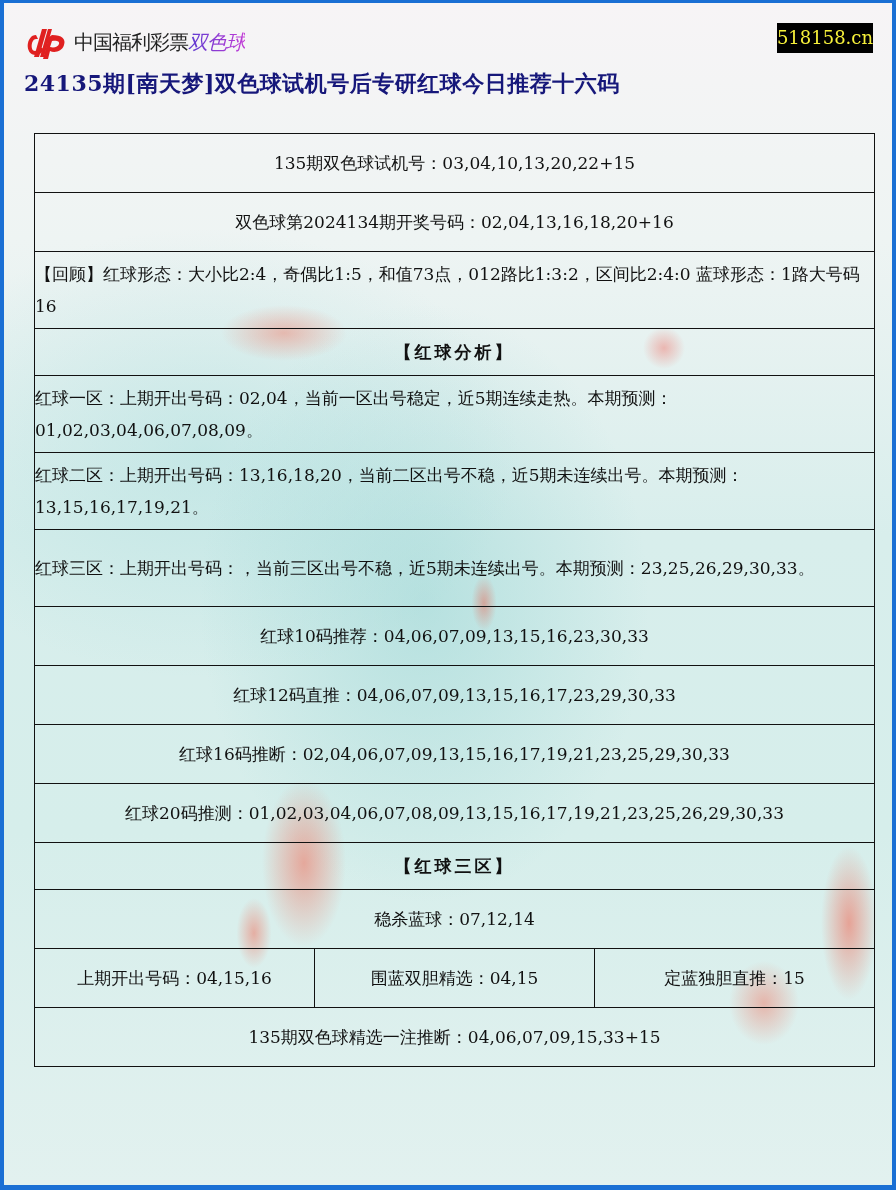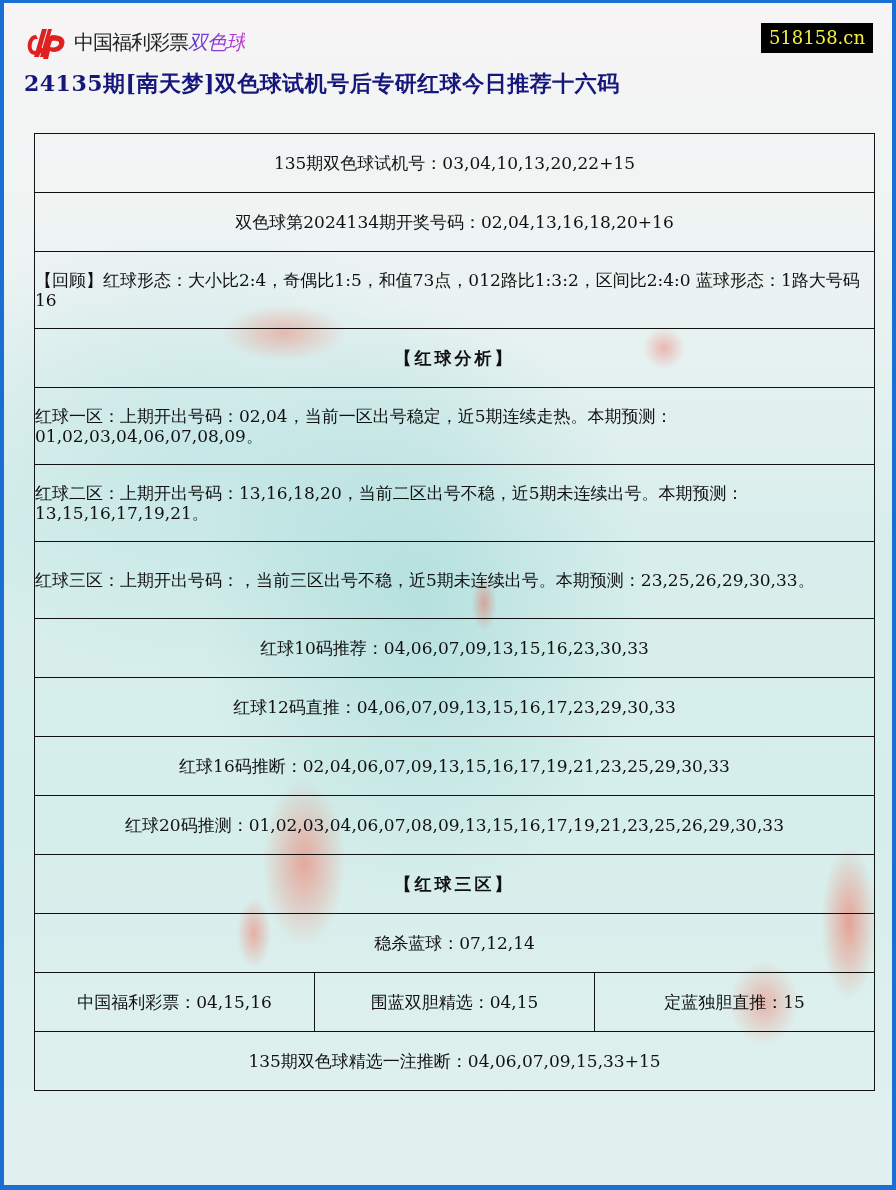--- a/index.html
+++ b/index.html
@@ -42,43 +42,43 @@
   .logo-text .cn { color: #222; }
   .logo-text .ssq {
     background: linear-gradient(90deg, #5a3ad0, #c23bd6);
     -webkit-background-clip: text; background-clip: text; color: transparent;
     font-style: italic;
   }
   .site-badge {
     position: absolute; right: 19px; top: 20px;
     background: #000; color: #f6f03a;
     font-family: "DejaVu Serif", "Liberation Serif", serif;
-    font-size: 18px; padding: 2px 8px; line-height: 26px;
+    font-size: 18px; padding: 2px 0; line-height: 26px;
     height: 30px;
   }
   .title {
     position: absolute; left: 20px; top: 66px; width: 856px;
     font-family: "DejaVu Serif", "Liberation Serif", serif;
     font-size: 22px; color: #16177a; letter-spacing: 0.5px;
     white-space: nowrap;
   }
   table.data {
     position: absolute; left: 30px; top: 130px; width: 841px;
     border-collapse: collapse;
     font-size: 17px;
   }
   table.data td {
     border: 1.5px solid #111;
     padding: 0 0;
     vertical-align: middle;
   }
   .row-c td { text-align: center; height: 59px; }
-  .row-l td { text-align: left; height: 77px; line-height: 20px; padding: 0 3px; }
+  .row-l td { text-align: left; height: 77px; line-height: 32px; padding: 0 3px; }
   .row-s td { height: 59px; }
-  .section td { text-align: center; height: 59px; font-weight: bold; letter-spacing: 3px; }
+  .section td { text-align: center; height: 47px; font-weight: bold; letter-spacing: 3px; }
   .cell-third { width: 33.33%; text-align: center; }
 </style>
 </head>
 <body>
 
 <div class="frame">
 
   <div class="header">
     <div class="logo">
       <svg class="logo-mark" viewBox="0 0 46 34">
@@ -132,21 +132,21 @@
     <tr class="row-c">
       <td colspan="3">红球20码推测：01,02,03,04,06,07,08,09,13,15,16,17,19,21,23,25,26,29,30,33</td>
     </tr>
     <tr class="section">
       <td colspan="3">【红球三区】</td>
     </tr>
     <tr class="row-c">
       <td colspan="3">稳杀蓝球：07,12,14</td>
     </tr>
     <tr class="row-s">
-      <td class="cell-third">中国福利彩票：04,15,16</td>
+      <td class="cell-third">上期开出号码：04,15,16</td>
       <td class="cell-third">围蓝双胆精选：04,15</td>
       <td class="cell-third">定蓝独胆直推：15</td>
     </tr>
     <tr class="row-c">
       <td colspan="3">135期双色球精选一注推断：04,06,07,09,15,33+15</td>
     </tr>
   </tbody>
     </table>
 
 </div>

